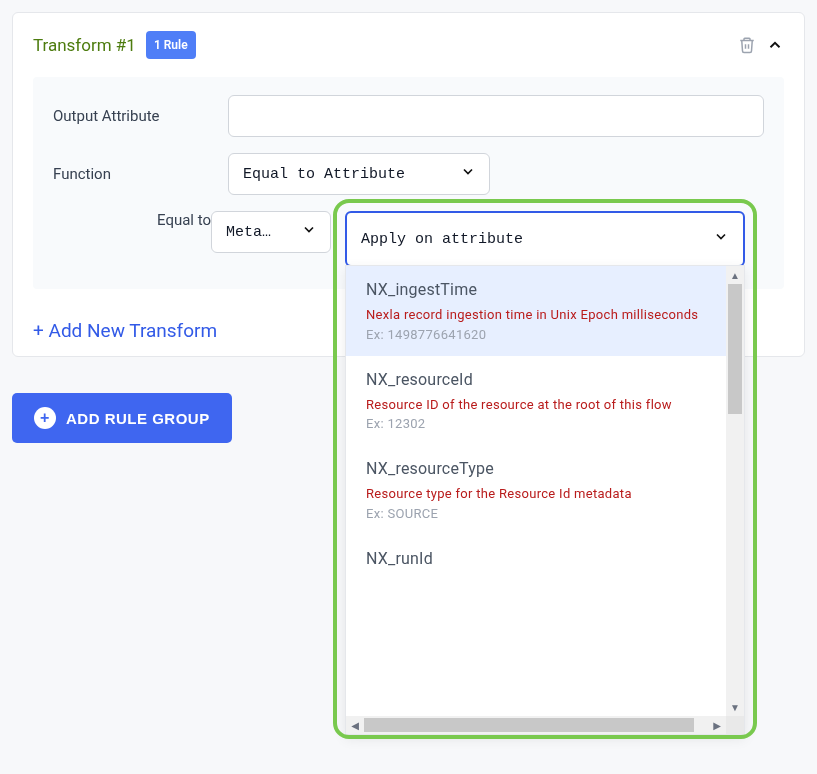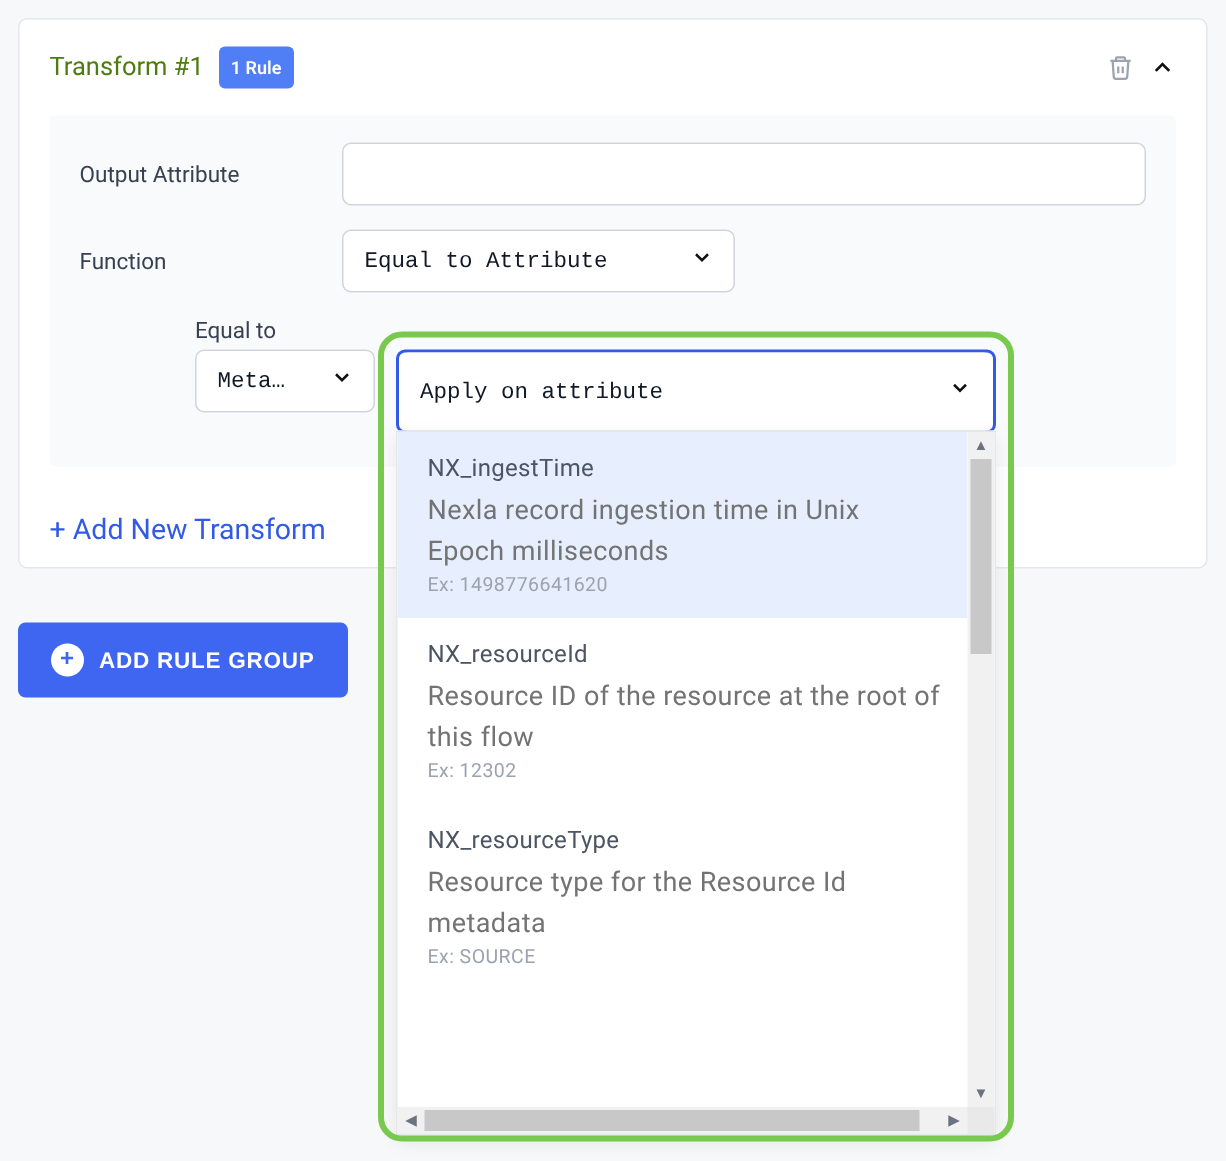--- a/index.html
+++ b/index.html
@@ -95,22 +95,22 @@
     position: absolute;
     right: 14px;
     top: 50%;
     transform: translateY(-50%);
     pointer-events: none;
   }
   .select-caret svg { width: 16px; height: 16px; stroke: #111; stroke-width: 2.5; }
   .function-select { width: 262px; }
   .equalto-row {
     display: flex;
-    flex-direction: column;
-    margin-left: 77px;
+    flex-direction: row;
+    margin-left: 104px;
     gap: 0;
   }
   .equalto-label {
     font-size: 15px;
     color: #374151;
     margin-bottom: 4px;
   }
   .equalto-controls {
     display: flex;
     gap: 14px;
@@ -164,22 +164,22 @@
     cursor: pointer;
   }
   .dd-item.highlighted { background: #e7efff; }
   .dd-name {
     font-size: 16px;
     color: #4b5563;
     margin-bottom: 6px;
     letter-spacing: .2px;
   }
   .dd-desc {
-    font-size: 18px;
-    color: #737373;
+    font-size: 13px;
+    color: #b91c1c;
     line-height: 1.5;
     letter-spacing: .3px;
   }
   .dd-ex {
     font-size: 13px;
     color: #9ca3af;
     margin-top: 2px;
     letter-spacing: .3px;
   }
   .vscroll-track {
@@ -340,20 +340,23 @@
                   <div class="dd-item">
                     <div class="dd-name">NX_resourceId</div>
                     <div class="dd-desc">Resource ID of the resource at the root of this flow</div>
                     <div class="dd-ex">Ex: 12302</div>
                   </div>
                   <div class="dd-item">
                     <div class="dd-name">NX_resourceType</div>
                     <div class="dd-desc">Resource type for the Resource Id metadata</div>
                     <div class="dd-ex">Ex: SOURCE</div>
                   </div>
+                  <div class="dd-item">
+                    <div class="dd-name">NX_runId</div>
+                  </div>
                 </div>
               <div class="vscroll-track">
                 <div class="vscroll-arrow">▲</div>
                 <div class="vscroll-thumb"></div>
                 <div class="vscroll-arrow" style="position:absolute;bottom:0">▼</div>
               </div>
             </div>
             <div class="hscroll-track">
               <div class="hscroll-arrow">◀</div>
               <div class="hscroll-thumb"></div>

